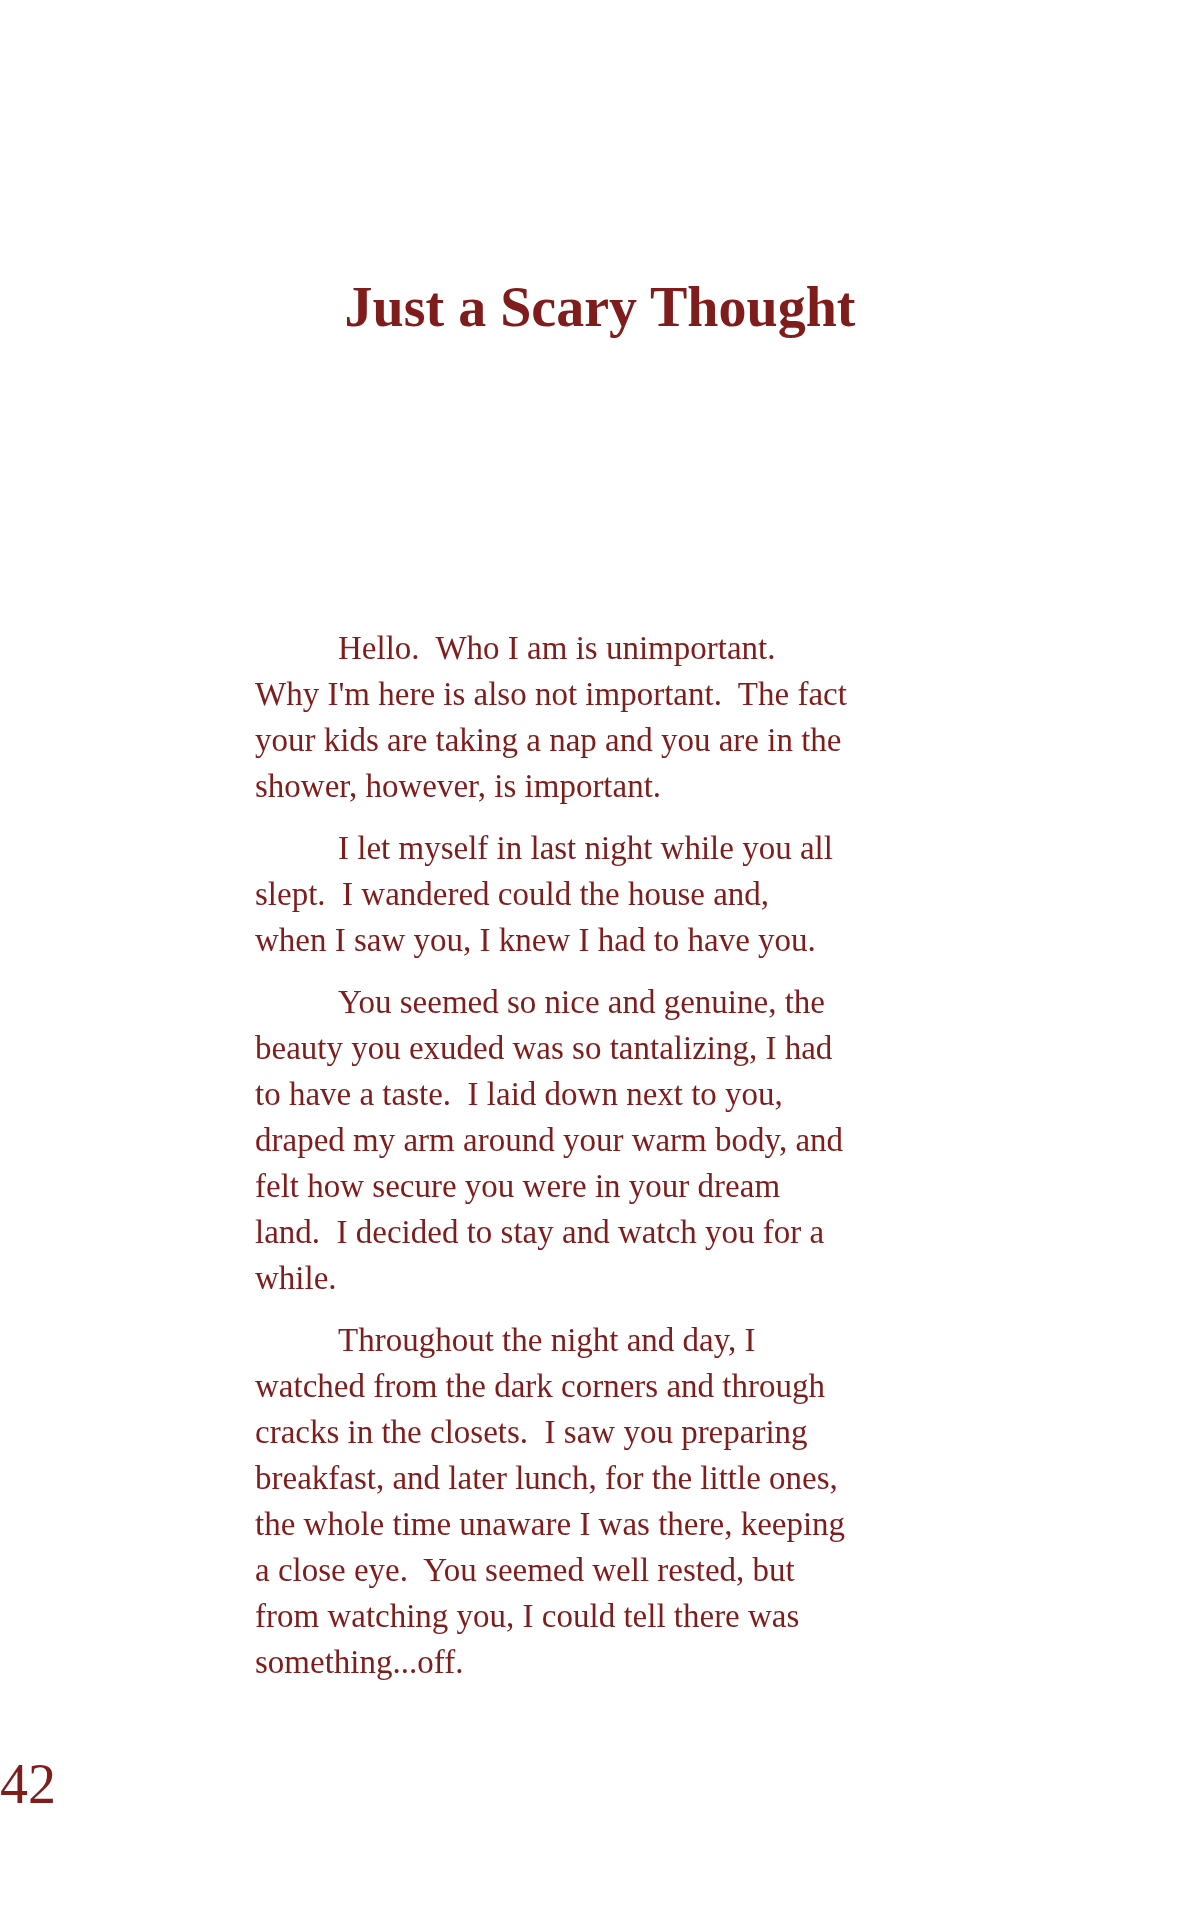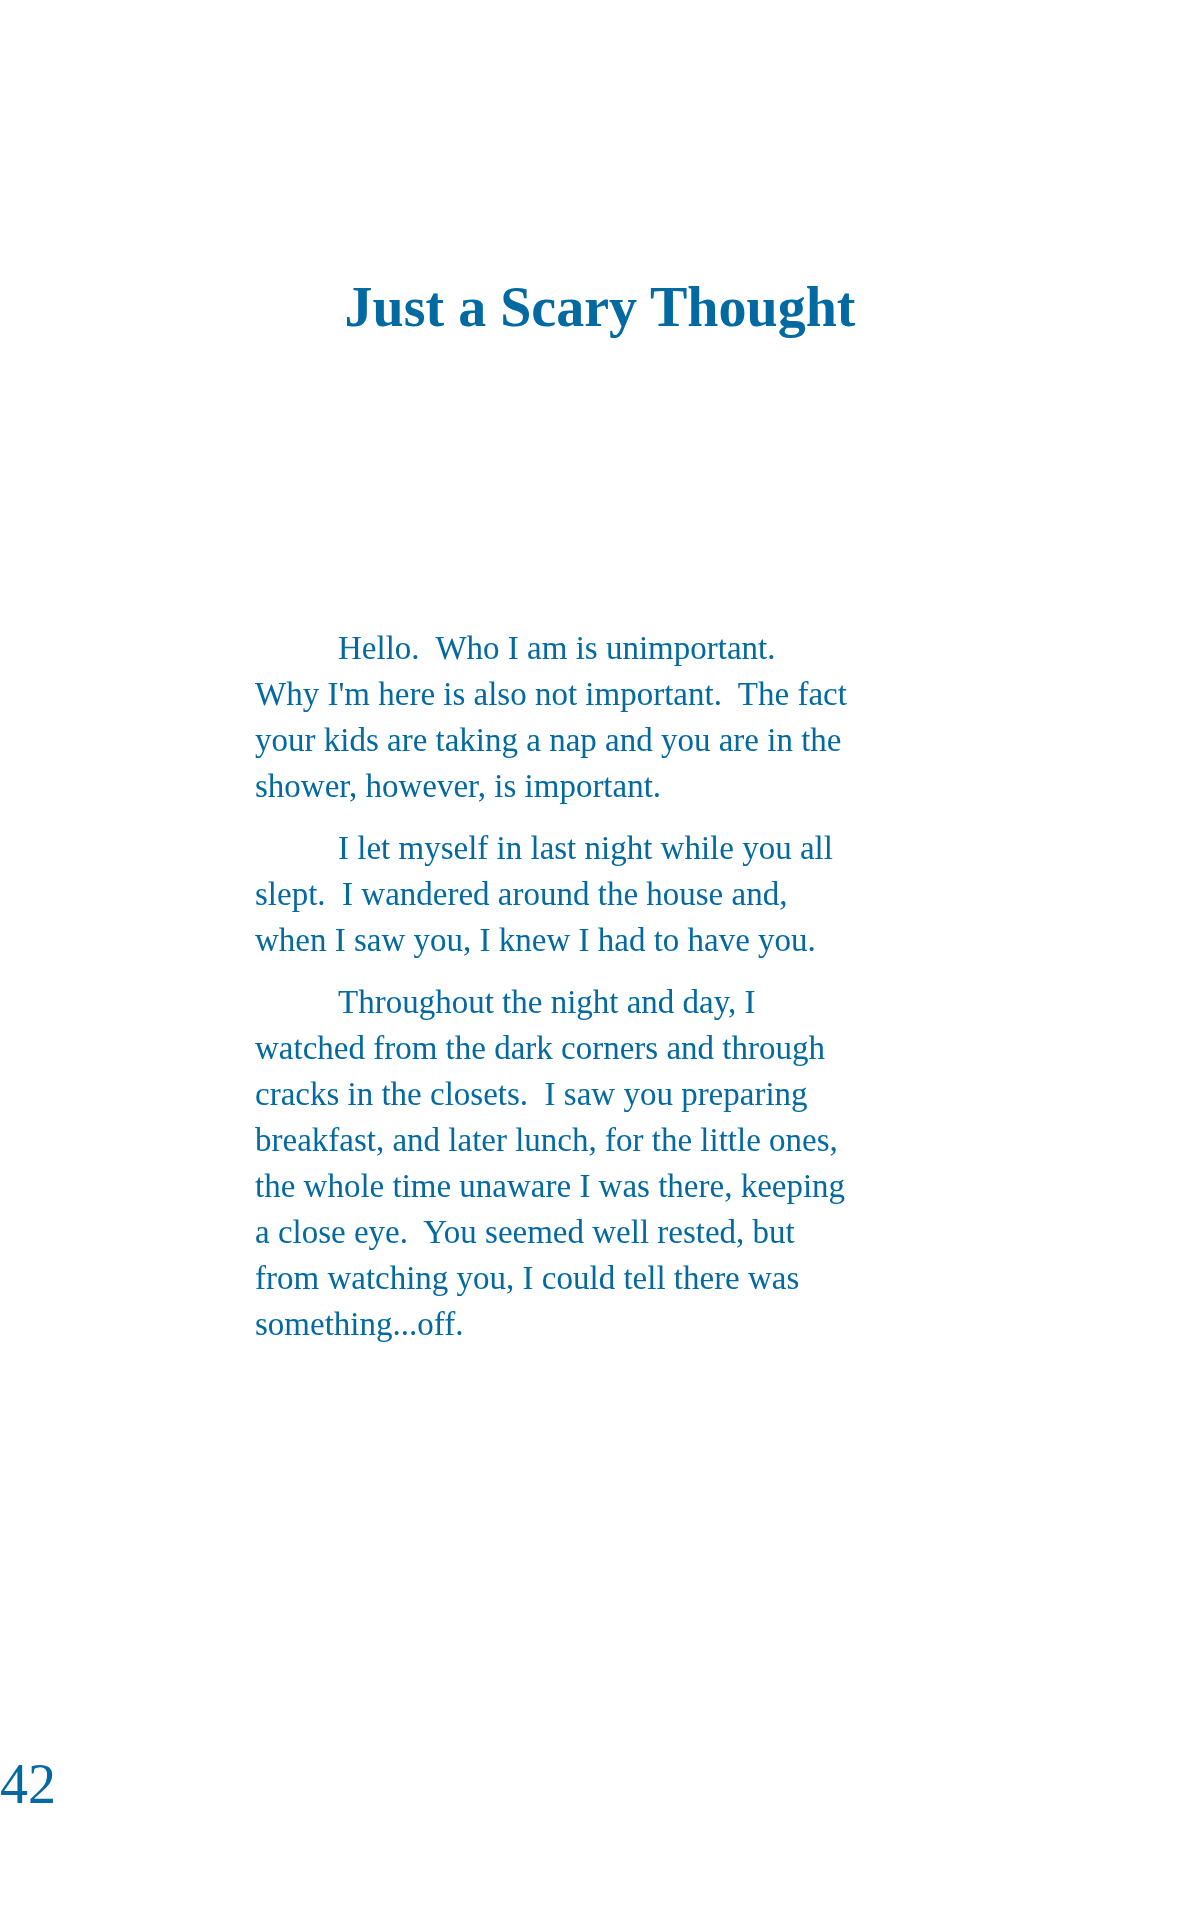--- a/index.html
+++ b/index.html
@@ -5,21 +5,21 @@
   html, body {
     margin: 0;
     padding: 0;
     background: #ffffff;
   }
   .sheet {
     position: relative;
     width: 1200px;
     height: 1918px;
     background: #ffffff;
-    color: #0369a1;
+    color: #7f1d1d;
     font-family: "Liberation Serif", serif;
     overflow: hidden;
   }
   .title {
     position: absolute;
     top: 241px;
     left: 0;
     width: 1200px;
     text-align: center;
     font-size: 56px;
@@ -55,22 +55,29 @@
 <div class="sheet">
 
   <h1 class="title">Just a Scary Thought</h1>
 
   <div class="body-text">
     <p class="para">Hello.  Who I am is unimportant.
 Why I'm here is also not important.  The fact
 your kids are taking a nap and you are in the
 shower, however, is important.</p>
     <p class="para">I let myself in last night while you all
-slept.  I wandered around the house and,
+slept.  I wandered could the house and,
 when I saw you, I knew I had to have you.</p>
+    <p class="para">You seemed so nice and genuine, the
+beauty you exuded was so tantalizing, I had
+to have a taste.  I laid down next to you,
+draped my arm around your warm body, and
+felt how secure you were in your dream
+land.  I decided to stay and watch you for a
+while.</p>
     <p class="para">Throughout the night and day, I
 watched from the dark corners and through
 cracks in the closets.  I saw you preparing
 breakfast, and later lunch, for the little ones,
 the whole time unaware I was there, keeping
 a close eye.  You seemed well rested, but
 from watching you, I could tell there was
 something...off.</p>
   </div>
 

